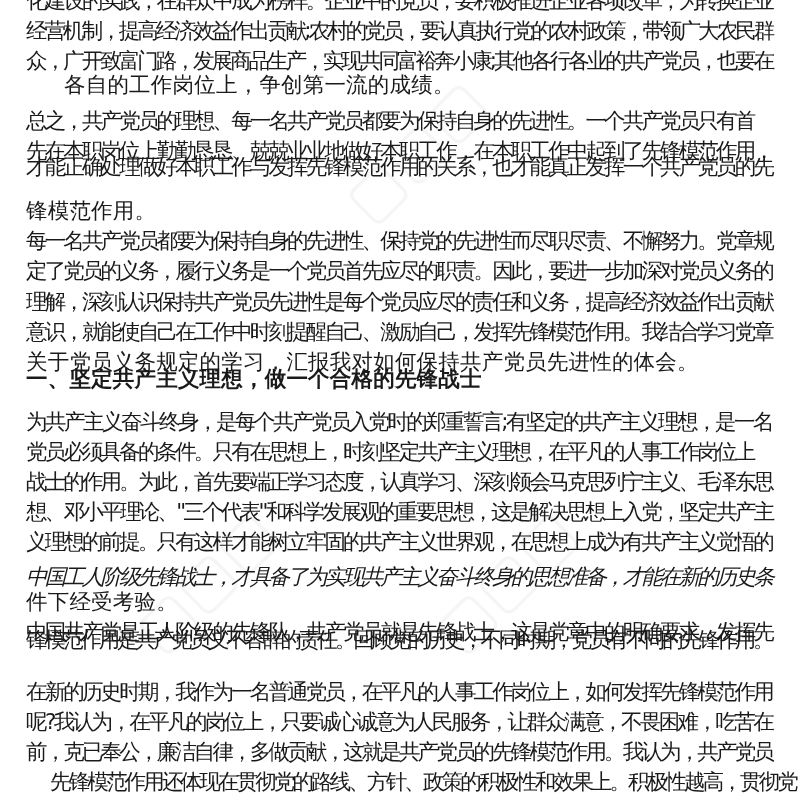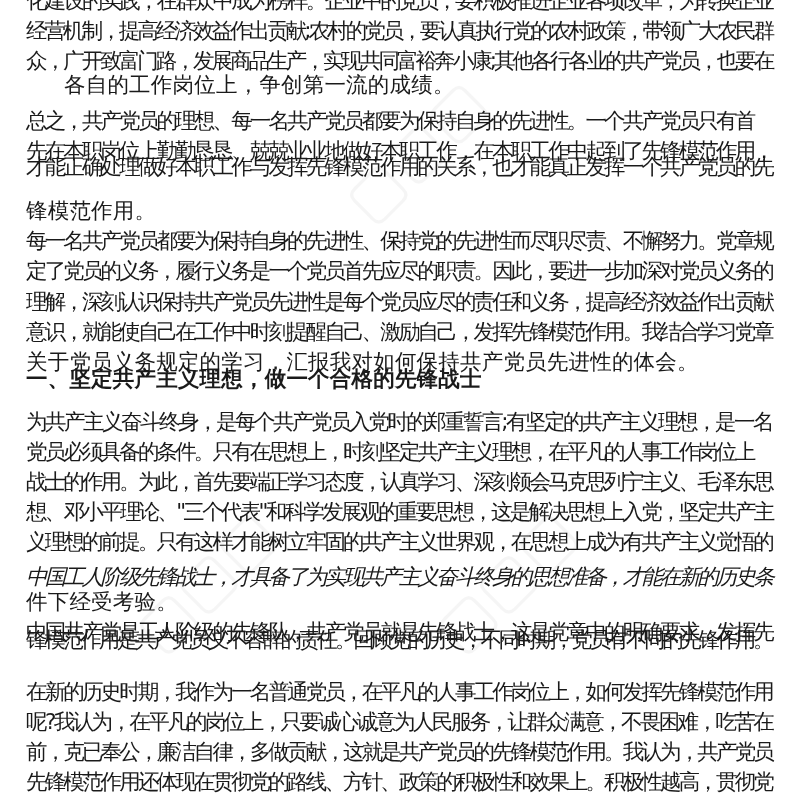--- a/index.html
+++ b/index.html
@@ -69,15 +69,15 @@
     <div class="line" style="top: 480.8px; letter-spacing: -2.85128px;">战士的作用。为此，首先要端正学习态度，认真学习、深刻领会马克思列宁主义、毛泽东思</div>
     <div class="line" style="top: 510.85px; letter-spacing: -2.725px;">想、邓小平理论、"三个代表"和科学发展观的重要思想，这是解决思想上入党，坚定共产主</div>
     <div class="line" style="top: 540.9px; letter-spacing: -2.85128px;">义理想的前提。只有这样才能树立牢固的共产主义世界观，在思想上成为有共产主义觉悟的</div>
     <div class="line" style="top: 576px; letter-spacing: -2.85128px; font-style: italic;">中国工人阶级先锋战士，才具备了为实现共产主义奋斗终身的思想准备，才能在新的历史条</div>
     <div class="line" style="top: 601px;">件下经受考验。</div>
     <div class="line" style="top: 631.05px; letter-spacing: -2.85128px;">中国共产党是工人阶级的先锋队，共产党员就是先锋战士，这是党章中的明确要求，发挥先</div>
     <div class="line" style="top: 639px; letter-spacing: -3.325px;">锋模范作用是共产党员义不容辞的责任。回顾党的历史，不同时期，党员有不同的先锋作用。</div>
     <div class="line" style="top: 691.15px; letter-spacing: -2.85128px;">在新的历史时期，我作为一名普通党员，在平凡的人事工作岗位上，如何发挥先锋模范作用</div>
     <div class="line" style="top: 721.2px; letter-spacing: -2.59487px;">呢?我认为，在平凡的岗位上，只要诚心诚意为人民服务，让群众满意，不畏困难，吃苦在</div>
     <div class="line" style="top: 751.25px; letter-spacing: -2.85128px;">前，克已奉公，廉洁自律，多做贡献，这就是共产党员的先锋模范作用。我认为，共产党员</div>
-    <div class="line" style="top: 781.3px; letter-spacing: -2.85128px;">先锋模范作用还体现在贯彻党的路线、方针、政策的积极性和效果上。积极性越高，贯彻党</div>
+    <div class="line" style="top: 781.3px; letter-spacing: -2.85128px; margin-left: 24px;">先锋模范作用还体现在贯彻党的路线、方针、政策的积极性和效果上。积极性越高，贯彻党</div>
     <div class="line" style="top: 811.35px; letter-spacing: -2.85128px;">的政策的行动越迅速，就越有创造性：贯彻党的政策的效果越好，群众就越满意，人民利益</div>
   </div>
 
 </body></html>

